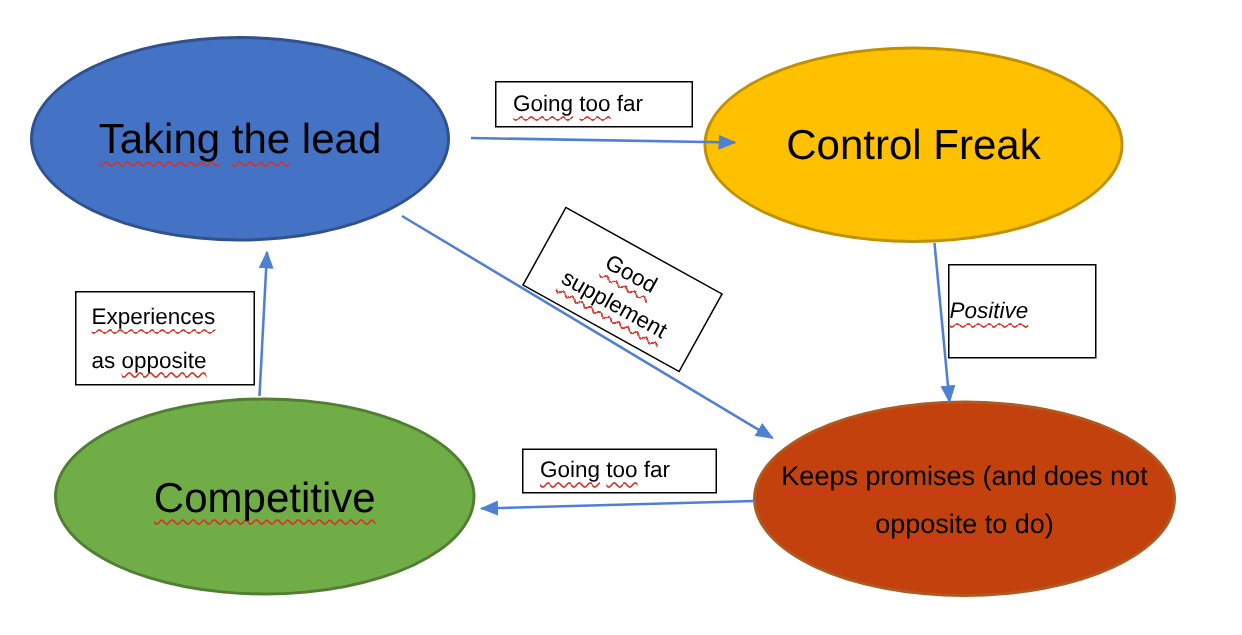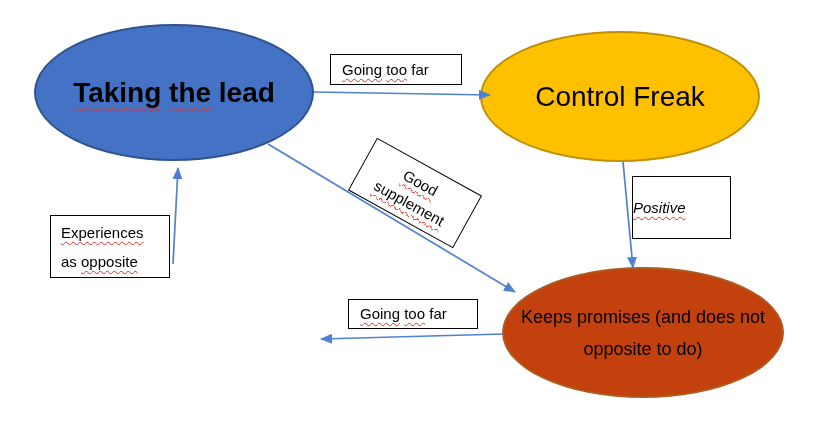--- a/index.html
+++ b/index.html
@@ -9,22 +9,22 @@
     background: #ffffff; overflow: hidden;
     font-family: "Liberation Sans", sans-serif; color: #000;
   }
   
   .node {
     position: absolute; border-radius: 50%;
     border: 2.5px solid; display: flex;
     align-items: center; justify-content: center;
     text-align: center; z-index: 1;
   }
-  #node-lead        { left: 34px;  top: 24px;  width: 280px; height: 137px; font-weight: bold; }
-  #node-control     { left: 480px; top: 31px;  width: 280px; height: 131px; text-align: right; }
+  #node-lead        { left: 20px;  top: 24px;  width: 280px; height: 137px; }
+  #node-control     { left: 469px; top: 31px;  width: 280px; height: 131px; text-align: right; }
   #node-competitive { left: 36px;  top: 265px; width: 281px; height: 132px; }
   #node-keeps       { left: 502px; top: 267px; width: 282px; height: 131px; }
   .ntext.big   { font-size: 28px; line-height: 1.25; }
   .ntext.small { font-size: 18px; line-height: 32px; padding: 0 4px; }
   .tline { white-space: pre; }
   
   .wavy {
     text-decoration-line: underline;
     text-decoration-style: wavy;
     text-decoration-color: #d93025;
@@ -38,39 +38,44 @@
   
   .elabel {
     position: absolute; background: #ffffff; border: 1px solid #000;
     z-index: 3; font-size: 15px; line-height: 22px;
     display: flex; flex-direction: column; justify-content: center;
   }
   #label-gtf-top    { left: 330px; top: 54px;  width: 132px; height: 31px; padding-left: 11px; }
   #label-good       { left: 355px; top: 163px; width: 120px; height: 60px; transform: rotate(29deg); text-align: center; line-height: 23px; }
   #label-pos        { left: 632px; top: 176px; width: 99px;  height: 63px; line-height: 28px; font-style: italic; }
   #label-gtf-bottom { left: 348px; top: 299px; width: 130px; height: 30px; padding-left: 11px; }
-  #label-exp        { left: 50px;  top: 194px; width: 120px; height: 63px; padding-left: 10px; line-height: 29px; margin-top: 21px; }
+  #label-exp        { left: 50px;  top: 194px; width: 120px; height: 63px; padding-left: 10px; line-height: 29px; }
 </style>
 </head>
 <body>
 
 <div class="canvas">
 
   <div class="node" id="node-lead" style="background-color: rgb(68, 114, 196); border-color: rgb(47, 82, 143);">
     <div class="ntext big">
         <div class="tline"><span class="wavy">Taking</span><span> </span><span class="wavy">the</span><span> lead</span></div>
       </div>
   </div>
 
   <div class="node" id="node-control" style="background-color: rgb(255, 192, 0); border-color: rgb(191, 144, 0);">
     <div class="ntext big">
         <div class="tline"><span>Control Freak</span></div>
       </div>
   </div>
 
+  <div class="node" id="node-competitive" style="background-color: rgb(112, 173, 71); border-color: rgb(80, 126, 50);">
+    <div class="ntext big">
+        <div class="tline"><span class="wavy">Competitive</span></div>
+      </div>
+  </div>
 
   <div class="node" id="node-keeps" style="background-color: #c2410c; border-color: rgb(174, 90, 33);">
     <div class="ntext small">
         <div class="tline"><span class="wavy">Keeps</span><span> </span><span class="wavy">promises</span><span> (and does </span><span class="wavy">not</span></div>
         <div class="tline"><span class="wavy">opposite</span><span> </span><span class="wavy">to</span><span> do)</span></div>
       </div>
   </div>
 
   <svg class="edges" width="828" height="423" viewBox="0 0 828 423">
     <defs>

